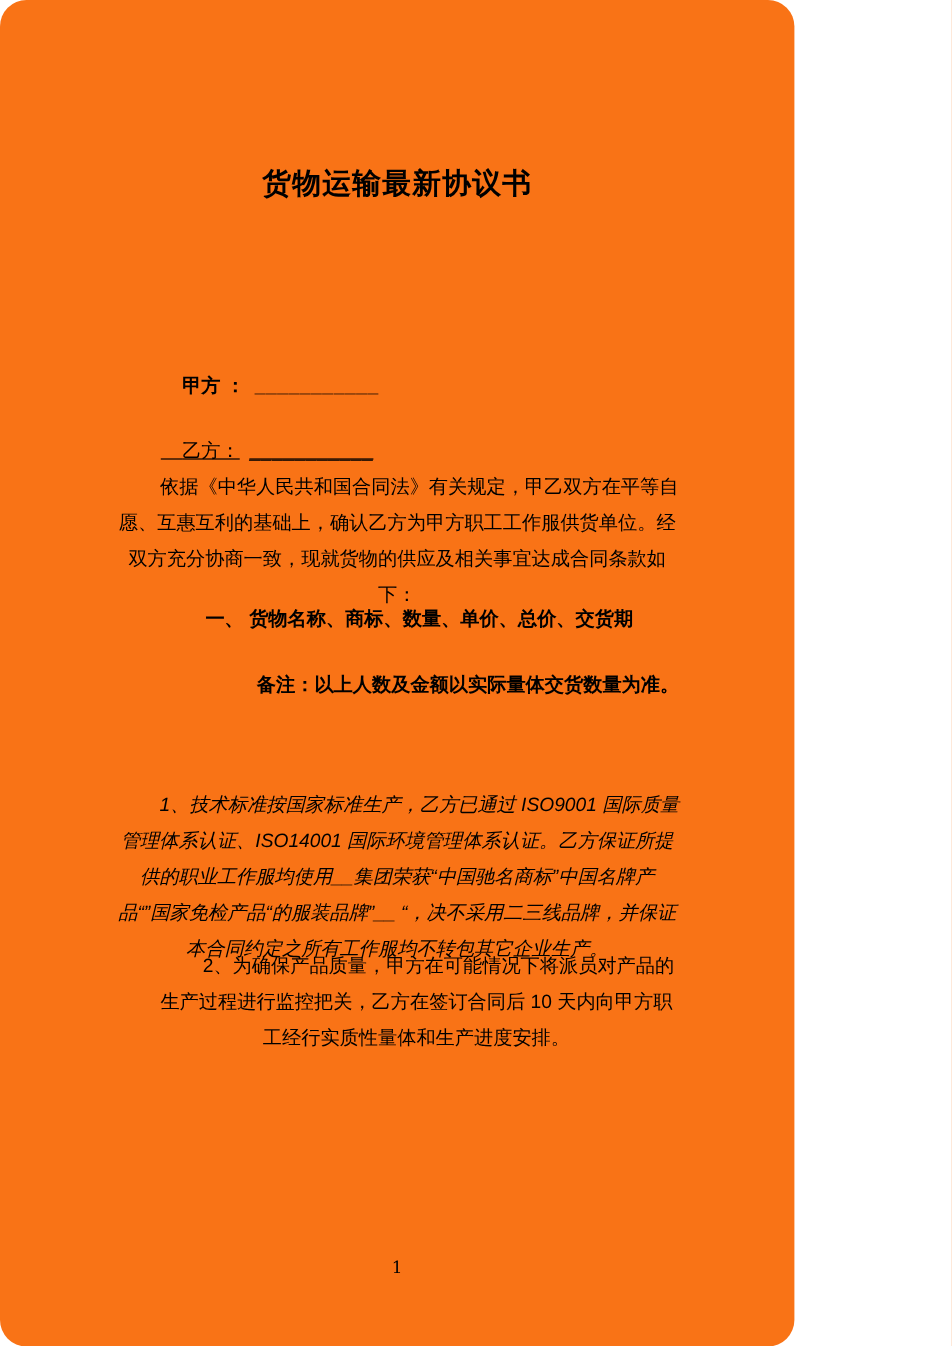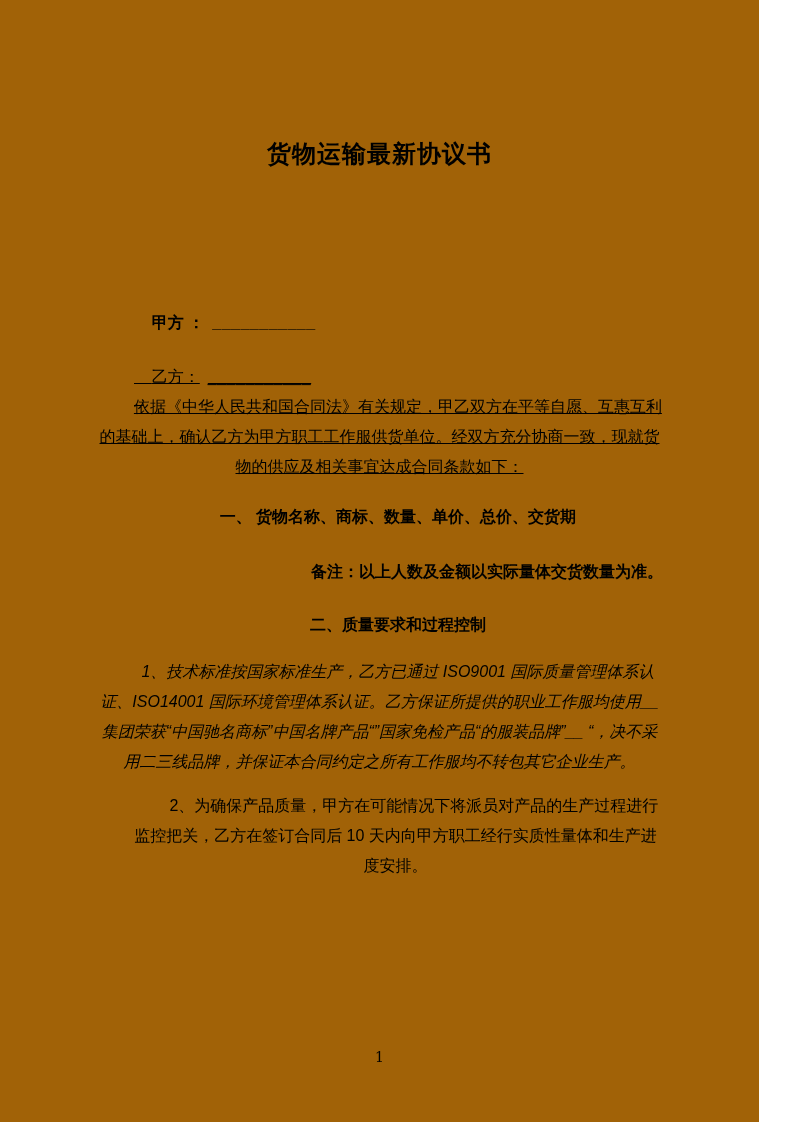--- a/index.html
+++ b/index.html
@@ -2,26 +2,27 @@
 <html><head>
 <meta charset="utf-8">
 <style>
   html, body {
     margin: 0;
     padding: 0;
     background: #ffffff;
   }
   .page {
     position: relative;
-    width: 759px;
+    width: 662px;
     height: 1122px;
-    background: #a16207;
+    background: #f97316;
     overflow: hidden;
     font-family: "Liberation Sans", sans-serif;
     color: #000000;
+    border-radius: 22px;
   }
   .abs {
     position: absolute;
     left: 96px;
     right: 96px;
     margin: 0;
   }
   .doc-title {
     top: 138px;
     text-align: center;
@@ -48,21 +49,21 @@
     line-height: 30px;
     text-align: justify;
     font-weight: normal;
   }
   .heading {
     font-size: 16px;
     line-height: 30px;
     font-weight: bold;
   }
   .indent { text-indent: 2.3em; text-align: center; }
-  .intro   { top: 392px; text-decoration: underline; }
+  .intro   { top: 392px; }
   .sec1    { top: 502px; }
   .note    { top: 557px; text-align: right; }
   .sec2    { top: 610px; }
   .clause1 { top: 657px; font-style: italic; }
   .clause2 { top: 791px; margin-left: 32px; }
   .clause4 { top: 871px; }
   .page-number {
     top: 1048px;
     text-align: center;
     font-size: 14px;
@@ -84,21 +85,20 @@
   <div class="abs party-line party-b">
     <span>乙方：</span><span class="blank">___________</span>
   </div>
 
   <p class="abs body-par indent intro">依据《中华人民共和国合同法》有关规定，甲乙双方在平等自愿、互惠互利的基础上，确认乙方为甲方职工工作服供货单位。经双方充分协商一致，现就货物的供应及相关事宜达成合同条款如下：</p>
 
   <p class="abs heading indent sec1">一、 货物名称、商标、数量、单价、总价、交货期</p>
 
   <p class="abs heading note">备注：以上人数及金额以实际量体交货数量为准。</p>
 
-  <p class="abs heading indent sec2">二、质量要求和过程控制</p>
 
   <p class="abs body-par indent clause1">1、技术标准按国家标准生产，乙方已通过 ISO9001 国际质量管理体系认证、ISO14001  国际环境管理体系认证。乙方保证所提供的职业工作服均使用__集团荣获“中国驰名商标”中国名牌产品“”国家免检产品“的服装品牌”__ “，决不采用二三线品牌，并保证本合同约定之所有工作服均不转包其它企业生产。</p>
 
   <p class="abs body-par indent clause2">2、为确保产品质量，甲方在可能情况下将派员对产品的生产过程进行监控把关，乙方在签订合同后 10 天内向甲方职工经行实质性量体和生产进度安排。</p>
 
 
   <div class="abs page-number">1</div>
 
 </div>
 

